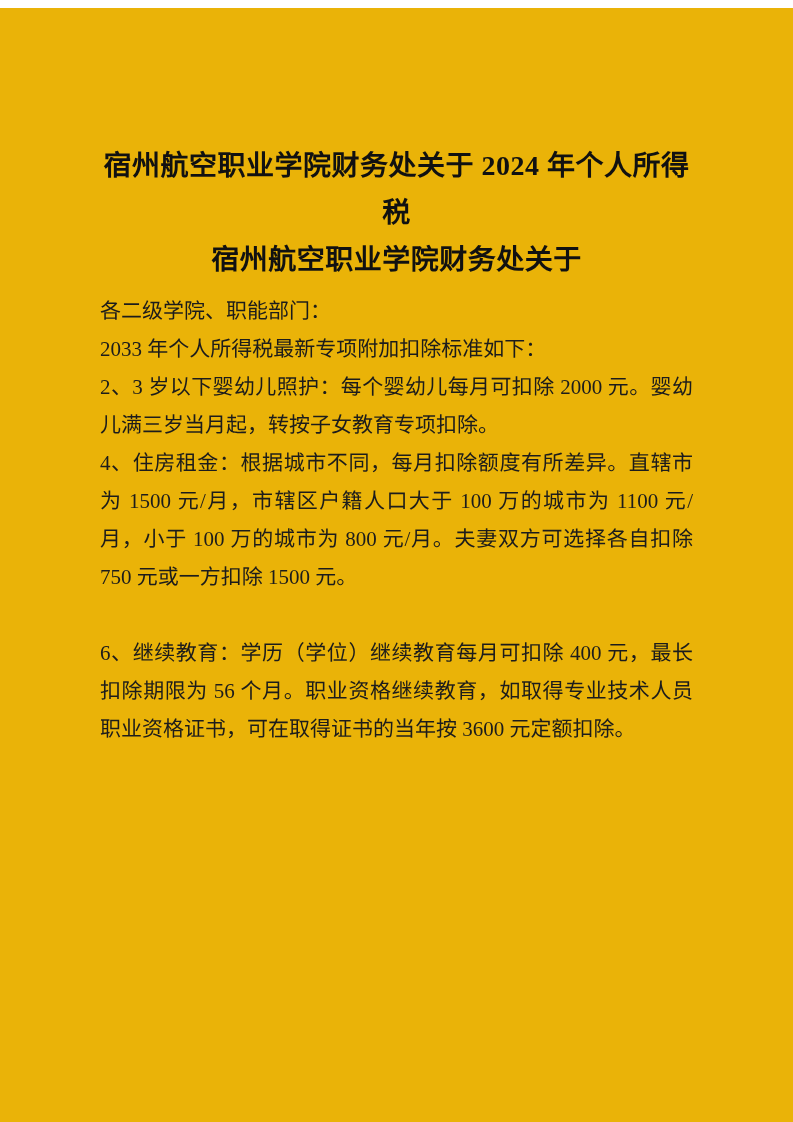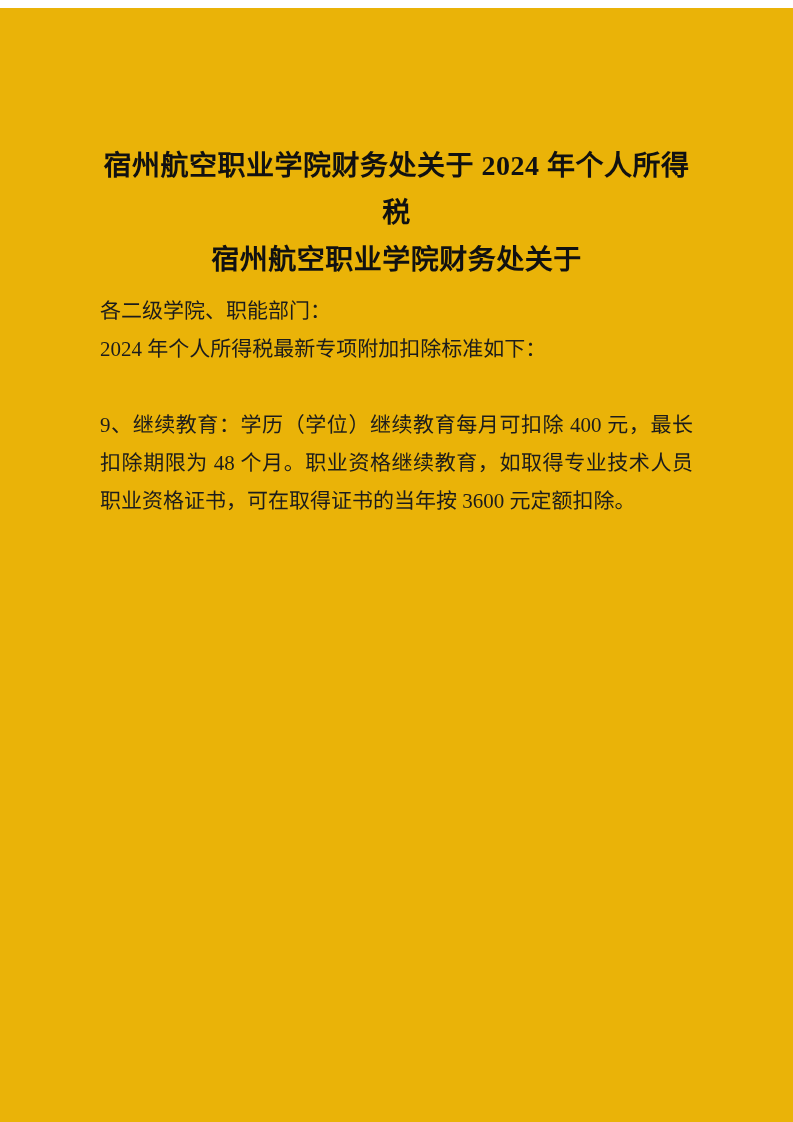--- a/index.html
+++ b/index.html
@@ -48,25 +48,27 @@
 <div class="page">
 
   <div class="doc-title">
     <div>宿州航空职业学院财务处关于 2024 年个人所得税</div>
     <div>宿州航空职业学院财务处关于</div>
   </div>
 
   <div class="doc-body">
     <p>各二级学院、职能部门：</p>
 
-    <p>2024 年个人所得税最新专项附加扣除标准如下：</p>
+    <p>2033 年个人所得税最新专项附加扣除标准如下：</p>
 
 
+    <p>2、3 岁以下婴幼儿照护：每个婴幼儿每月可扣除 2000 元。婴幼儿满三岁当月起，转按子女教育专项扣除。</p>
 
 
+    <p>4、住房租金：根据城市不同，每月扣除额度有所差异。直辖市为 1500 元/月，市辖区户籍人口大于 100 万的城市为 1100 元/月，小于 100 万的城市为 800 元/月。夫妻双方可选择各自扣除 750 元或一方扣除 1500 元。</p>
 
 
     <div class="blank-line"></div>
 
-    <p>9、继续教育：学历（学位）继续教育每月可扣除 400 元，最长扣除期限为 48 个月。职业资格继续教育，如取得专业技术人员职业资格证书，可在取得证书的当年按 3600 元定额扣除。</p>
+    <p>6、继续教育：学历（学位）继续教育每月可扣除 400 元，最长扣除期限为 56 个月。职业资格继续教育，如取得专业技术人员职业资格证书，可在取得证书的当年按 3600 元定额扣除。</p>
   </div>
 
 </div>
 
 </body></html>

